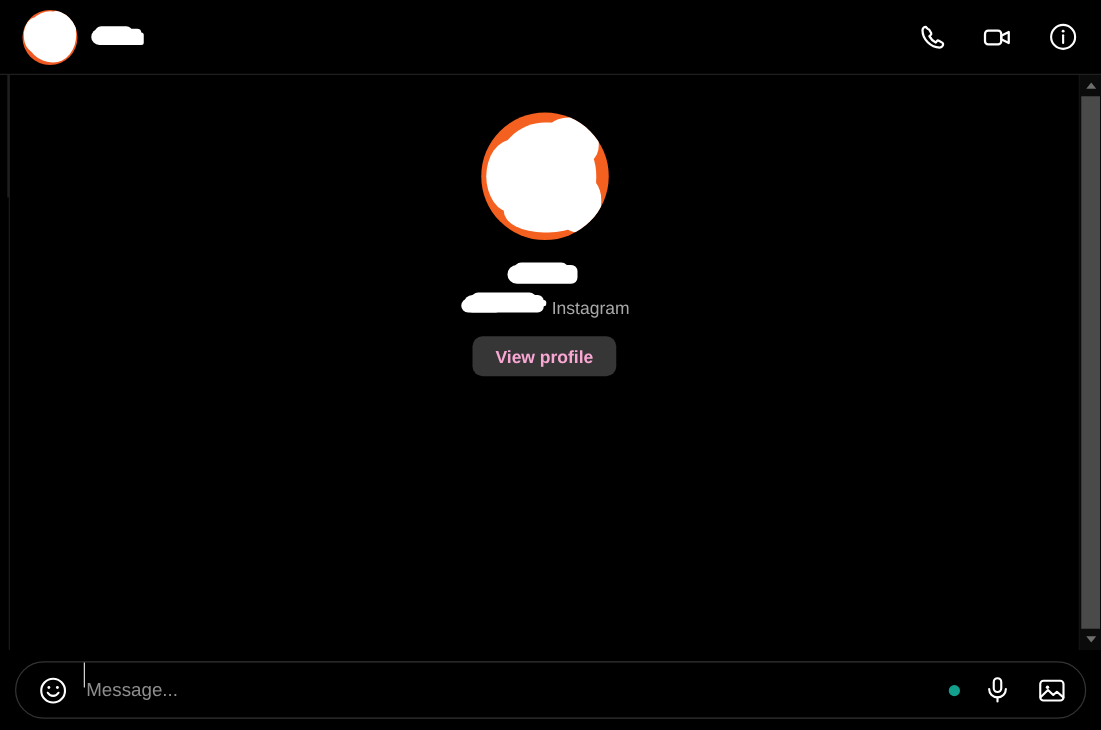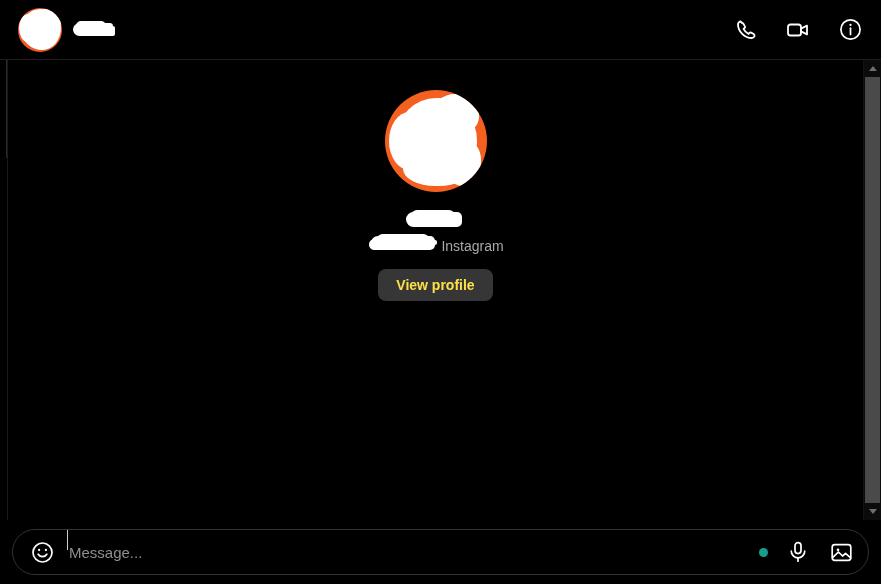--- a/index.html
+++ b/index.html
@@ -226,21 +226,21 @@
   .platform-label {
     font-size: 14px;
     color: #a8a8a8;
     margin-left: 4px;
     white-space: nowrap;
   }
 
   .view-profile-btn {
     margin-top: 15px;
     background: #363636;
-    color: #fde047;
+    color: #f9a8d4;
     border: none;
     border-radius: 8px;
     padding: 9px 18px;
     font-size: 14px;
     font-weight: bold;
     font-family: "Liberation Sans", sans-serif;
     cursor: pointer;
     line-height: 1;
   }
 

